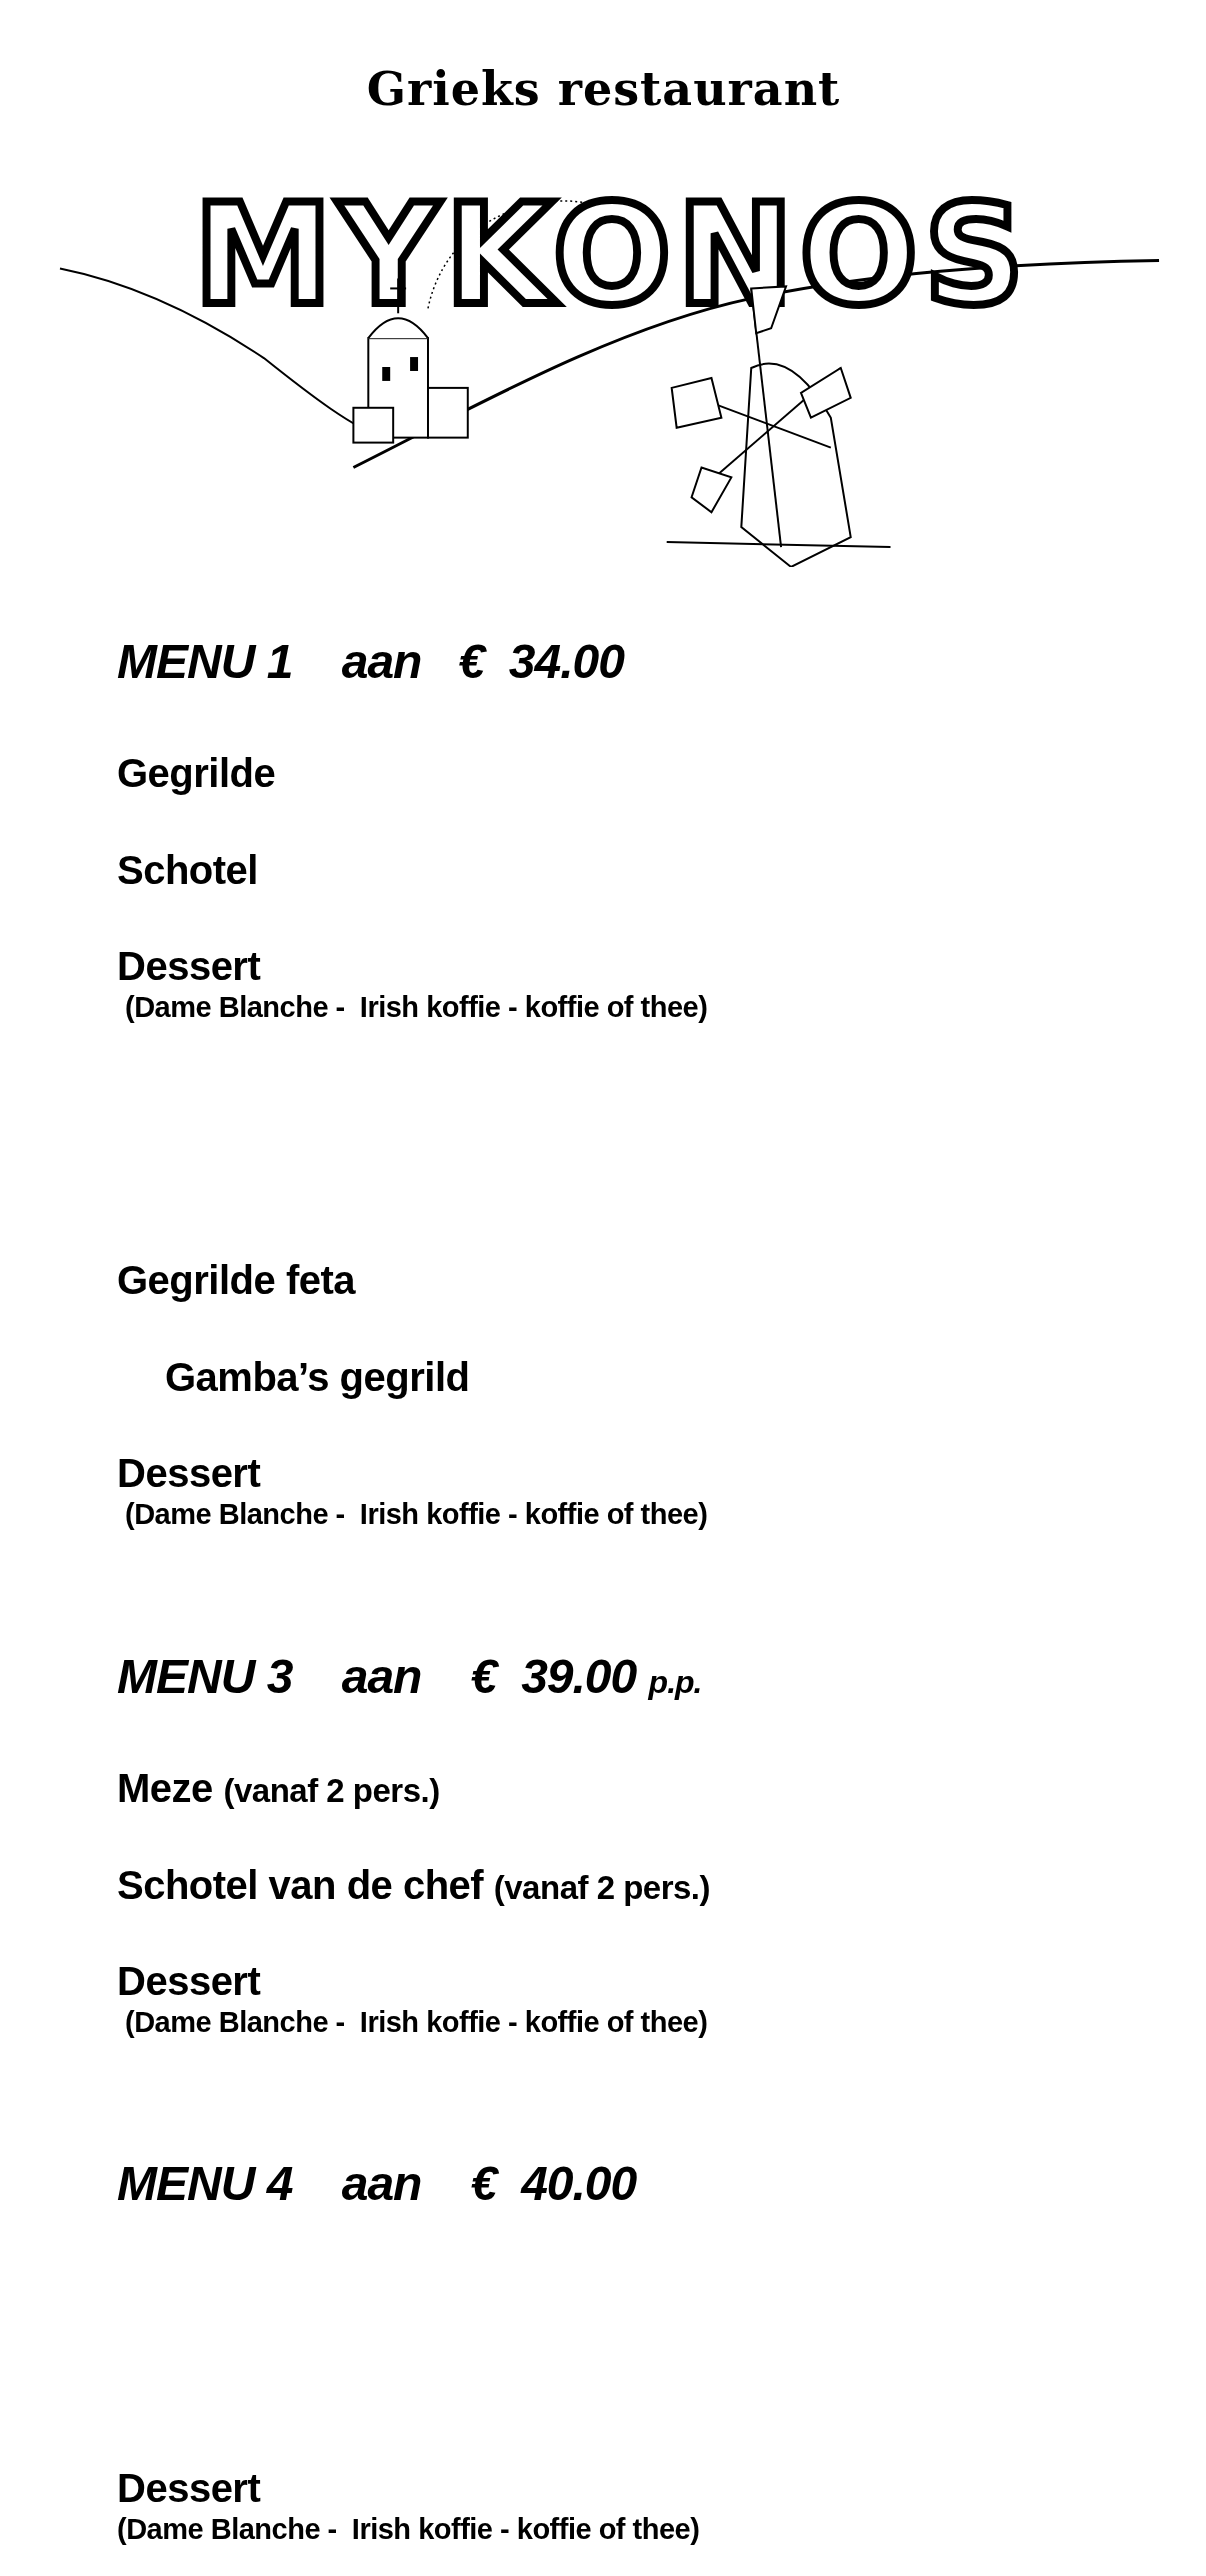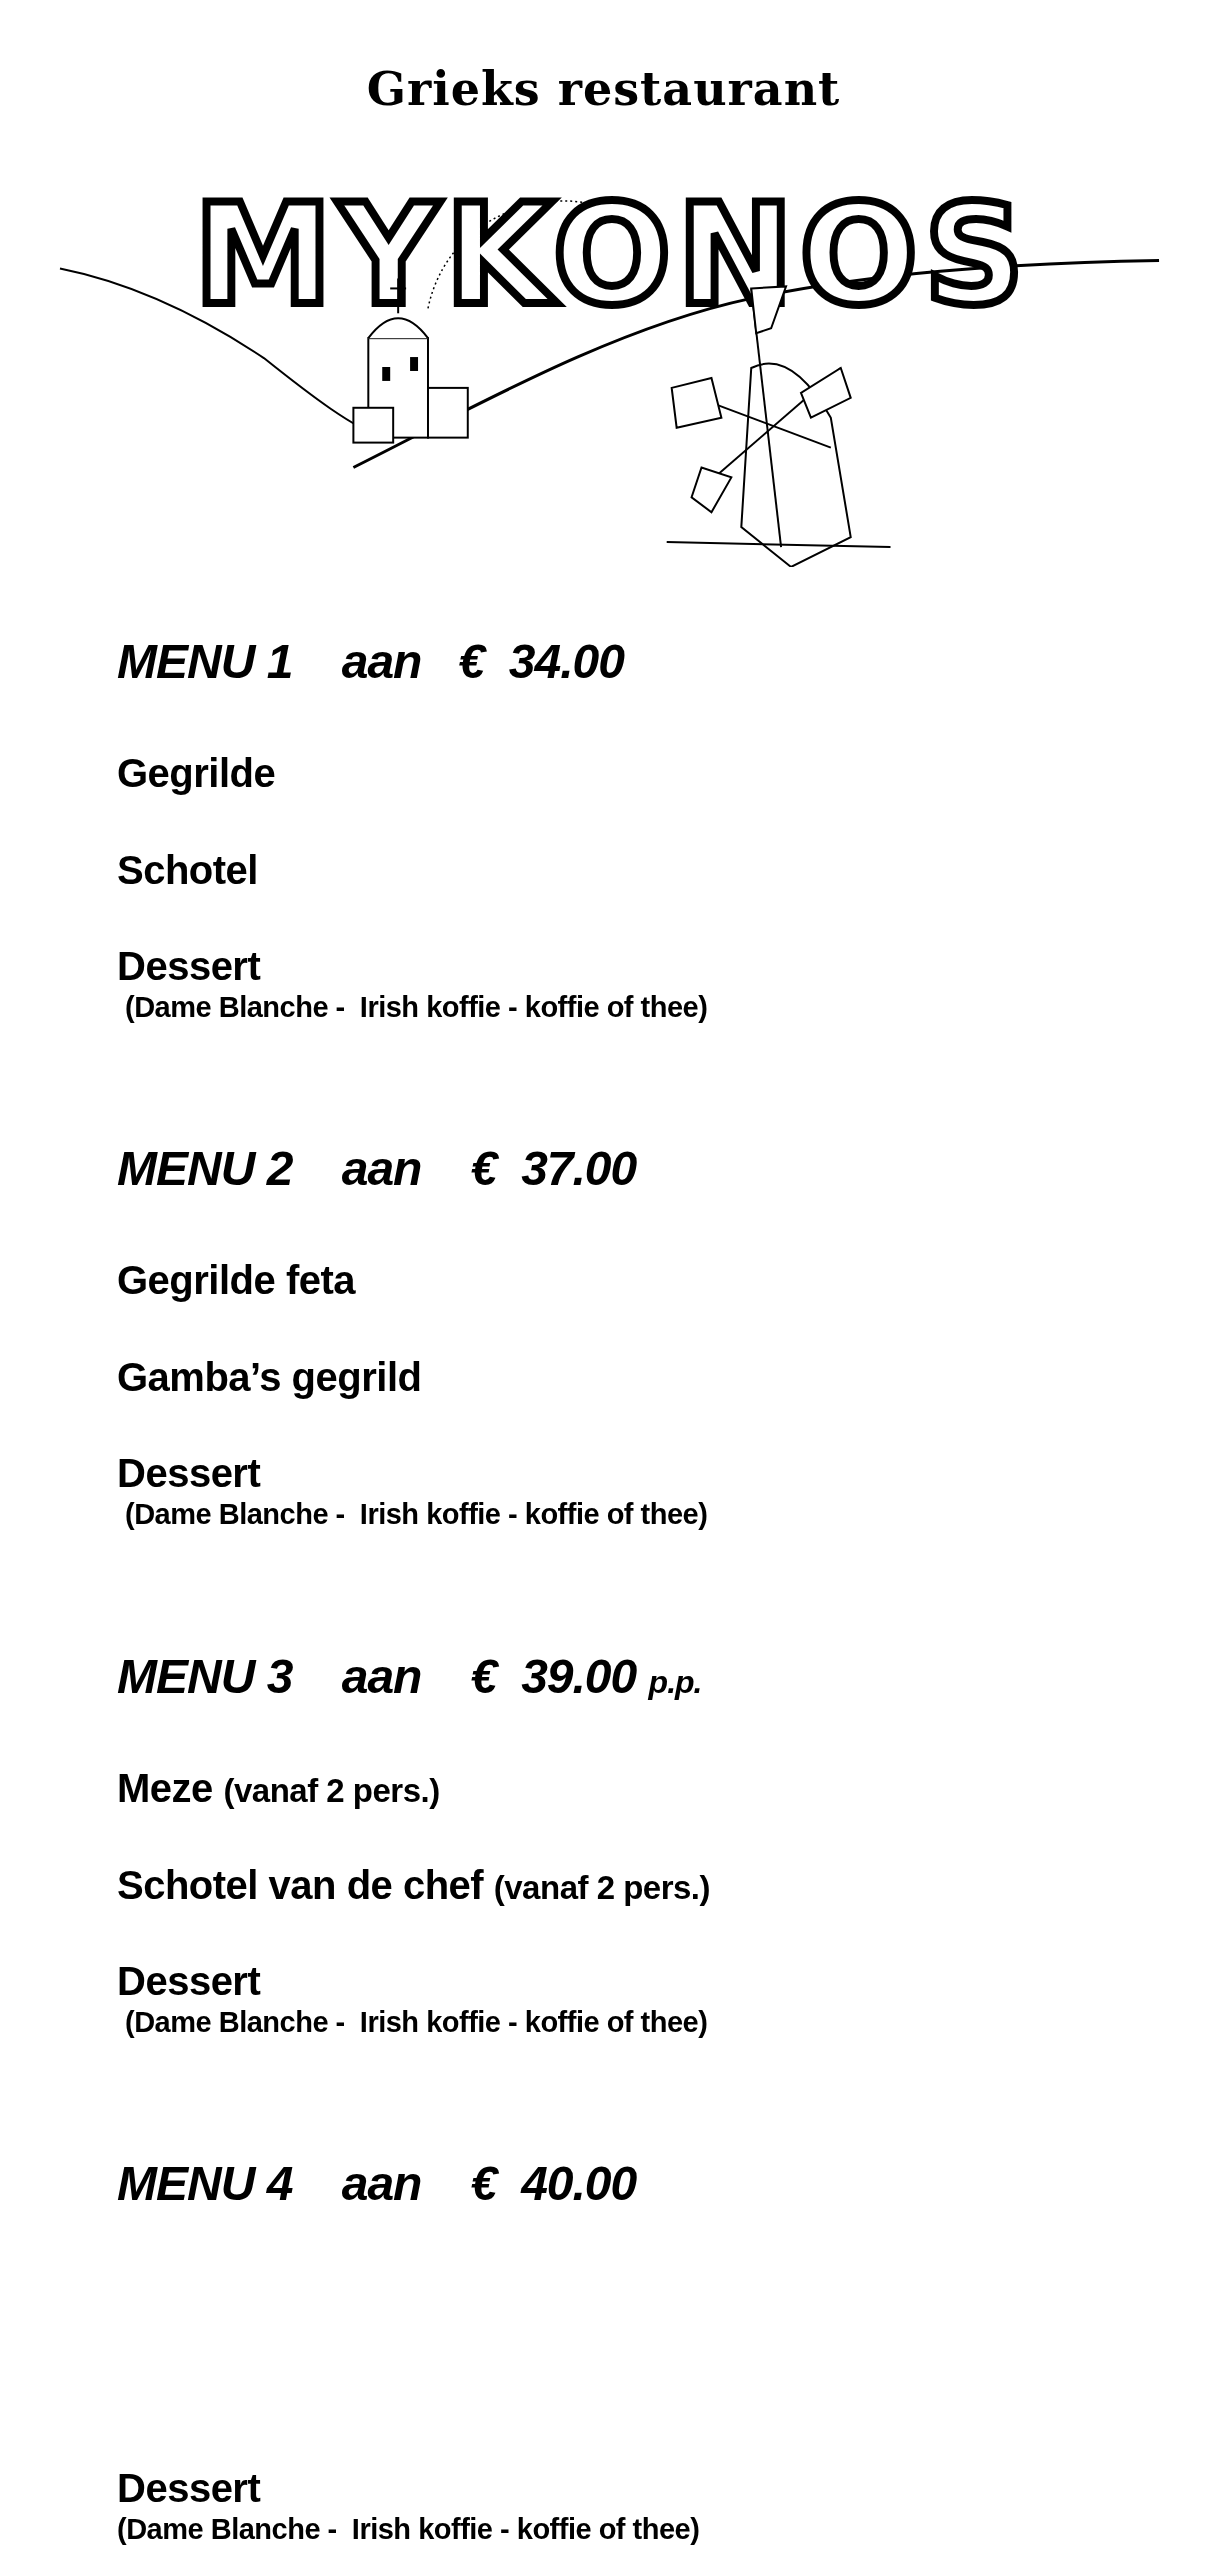--- a/index.html
+++ b/index.html
@@ -53,23 +53,22 @@
 
 <div class="menu" style="top:632px;height:398px;">
   <div class="menu-title"><span>MENU 1</span>    <span>aan</span>   <span>€</span>  <span>34.00</span></div>
   <div class="dish" style="top:117px;">Gegrilde</div>
   <div class="dish" style="top:214px;">Schotel</div>
   <div class="dish" style="top:310px;">Dessert</div>
   <div class="dessert-note" style="top:356px;">(Dame Blanche -  Irish koffie - koffie of thee)</div>
 </div>
 
 <div class="menu" style="top:1139px;height:398px;">
-  <div class="menu-title"><span>MENU 2</span>    <span>aan</span>    <span>€</span>  <span>37.00</span></div>
   <div class="dish" style="top:117px;">Gegrilde feta</div>
-  <div class="dish" style="top:214px;">Gamba’s gegrild</div>
+  <div class="dish" style="top:214px;margin-left:48px;">Gamba’s gegrild</div>
   <div class="dish" style="top:310px;">Dessert</div>
   <div class="dessert-note" style="top:356px;">(Dame Blanche -  Irish koffie - koffie of thee)</div>
 </div>
 
 <div class="menu" style="top:1647px;height:398px;">
   <div class="menu-title"><span>MENU 3</span>    <span>aan</span>    <span>€</span>  <span>39.00</span> <span class="pp">p.p.</span></div>
   <div class="dish" style="top:117px;"><span>Meze </span><span class="note">(vanaf 2 pers.)</span></div>
   <div class="dish" style="top:214px;"><span>Schotel van de chef </span><span class="note">(vanaf 2 pers.)</span></div>
   <div class="dish" style="top:310px;">Dessert</div>
   <div class="dessert-note" style="top:356px;">(Dame Blanche -  Irish koffie - koffie of thee)</div>

